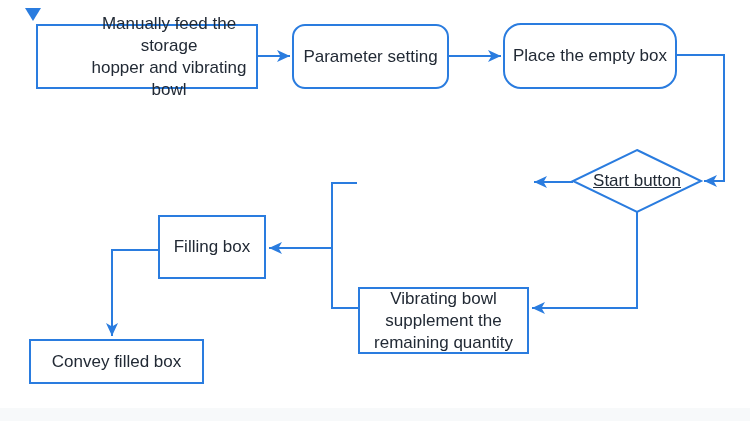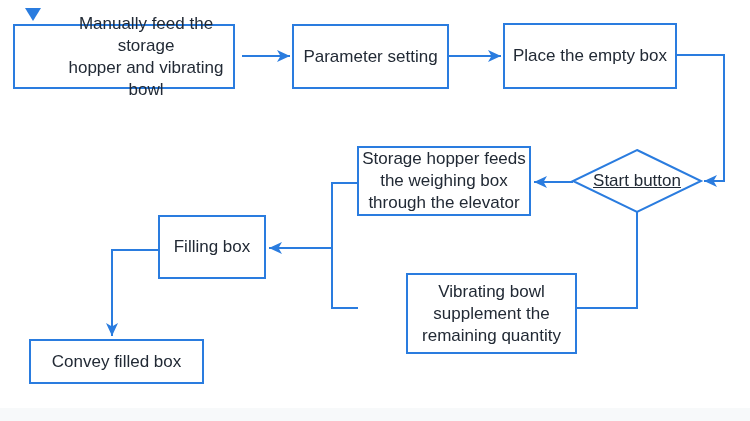--- a/index.html
+++ b/index.html
@@ -78,32 +78,29 @@
 
     <path class="edge" d="M357,183 L332,183 L332,308 L358,308"></path>
 
     <path class="edge" d="M332,248 L269,248" marker-end="url(#arrow)"></path>
 
     <path class="edge" d="M158,250 L112,250 L112,336" marker-end="url(#arrow)"></path>
 
     <polygon class="diamond" points="637,150 701,181 637,212 573,181"></polygon>
   </svg>
 
-  <div class="node" style="left:13px;top:24px;width:222px;height:65px;padding-left:44px;">Manually feed the storage
+  <div class="node" style="left:36px;top:24px;width:222px;height:65px;padding-left:44px;">Manually feed the storage
 hopper and vibrating bowl</div>
 
-  <div class="node" style="left:292px;top:24px;width:157px;height:65px;">Parameter setting</div>
+  <div class="node" style="left:292px;top:24px;width:157px;height:65px;border-radius:13px;">Parameter setting</div>
 
-  <div class="node" style="left:503px;top:23px;width:174px;height:66px;">Place the empty box</div>
+  <div class="node" style="left:503px;top:23px;width:174px;height:66px;border-radius:18px;">Place the empty box</div>
 
-  <div class="node" style="left:357px;top:146px;width:174px;height:70px;">Storage hopper feeds
-the weighing box
-through the elevator</div>
 
-  <div class="node" style="left:358px;top:273px;width:171px;height:81px;margin-left:48px;">Vibrating bowl
+  <div class="node" style="left:358px;top:287px;width:171px;height:67px;">Vibrating bowl
 supplement the
 remaining quantity</div>
 
   <div class="node" style="left:158px;top:215px;width:108px;height:64px;">Filling box</div>
 
   <div class="node" style="left:29px;top:339px;width:175px;height:45px;">Convey filled box</div>
 
   <div class="node-label-floating" style="left:572px;top:168px;width:130px;height:26px;">Start button</div>
 
   <div class="footer-strip"></div>

